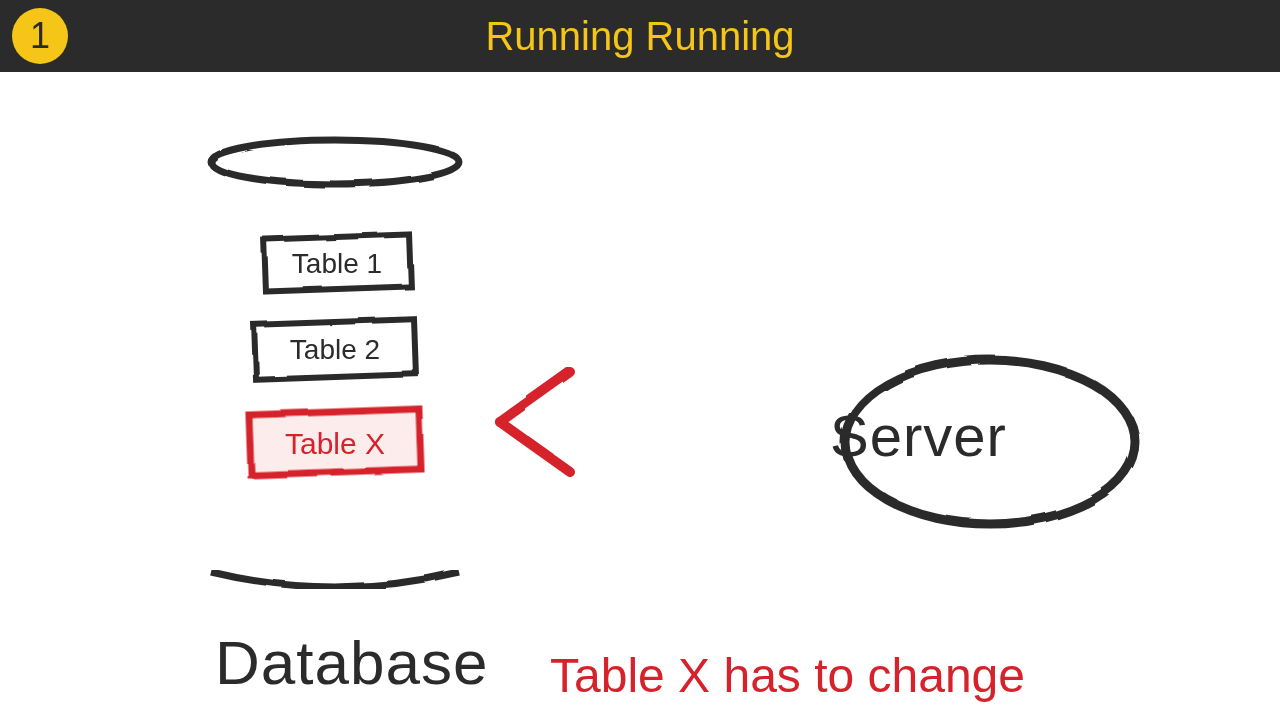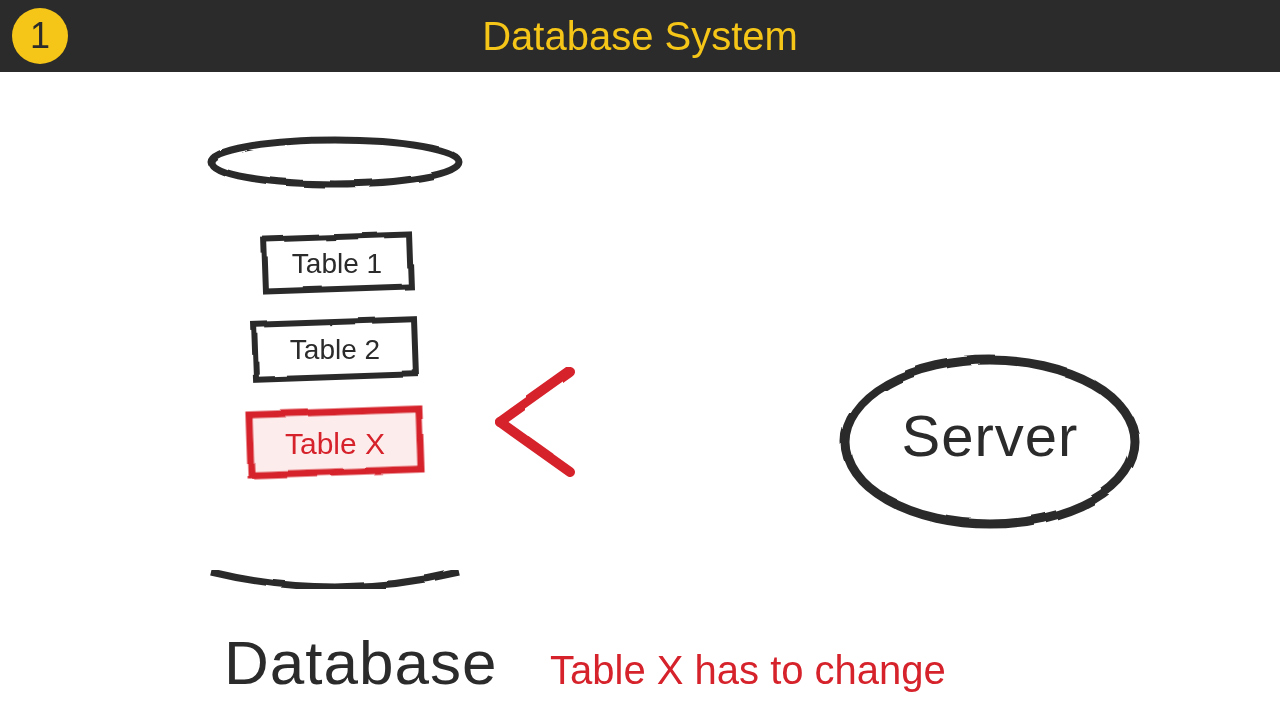--- a/index.html
+++ b/index.html
@@ -52,27 +52,26 @@
     left: 195px;
     top: 60px;
   }
   .db-label {
     position: absolute;
     left: 215px;
     top: 555px;
     font-size: 62px;
     color: #2b2b2b;
     letter-spacing: 1px;
-    margin-left: 9px;
   }
   .caption {
     position: absolute;
     left: 550px;
     top: 576px;
-    font-size: 40px;
+    font-size: 48px;
     color: #d6222b;
   }
   .server {
     position: absolute;
     left: 830px;
     top: 270px;
   }
   .server-label {
     font-size: 58px;
     color: #2b2b2b;
@@ -98,21 +97,21 @@
     dominant-baseline: middle;
   }
 </style>
 </head>
 <body>
 
 <div class="header">
   <div class="step-badge">
     <span>1</span>
   </div>
-  <span class="header-title">Database System</span>
+  <span class="header-title">Running Running</span>
 </div>
 
 <div class="stage">
 
   <svg class="db-cylinder" width="280" height="480">
     <defs>
       <filter id="rough">
         <feTurbulence type="fractalNoise" baseFrequency="0.02" numOctaves="2" result="noise"></feTurbulence>
         <feDisplacementMap in="SourceGraphic" in2="noise" scale="3"></feDisplacementMap>
       </filter>
@@ -155,21 +154,21 @@
 
   <svg class="server" width="320" height="200">
     <defs>
       <filter id="rough3">
         <feTurbulence type="fractalNoise" baseFrequency="0.018" numOctaves="2" result="noise3"></feTurbulence>
         <feDisplacementMap in="SourceGraphic" in2="noise3" scale="5"></feDisplacementMap>
       </filter>
     </defs>
     <ellipse cx="160" cy="100" rx="145" ry="82" fill="none" stroke="#2b2b2b" stroke-width="9" filter="url(#rough3)"></ellipse>
     <foreignObject x="0" y="60" width="320" height="80">
-      <div xmlns="http://www.w3.org/1999/xhtml" style="text-align:center;">
+      <div xmlns="http://www.w3.org/1999/xhtml" style="text-align:left;">
         <span class="server-label">Server</span>
       </div>
     </foreignObject>
   </svg>
 
   <div class="caption">Table X has to change</div>
 
 </div>
 
 </body></html>

